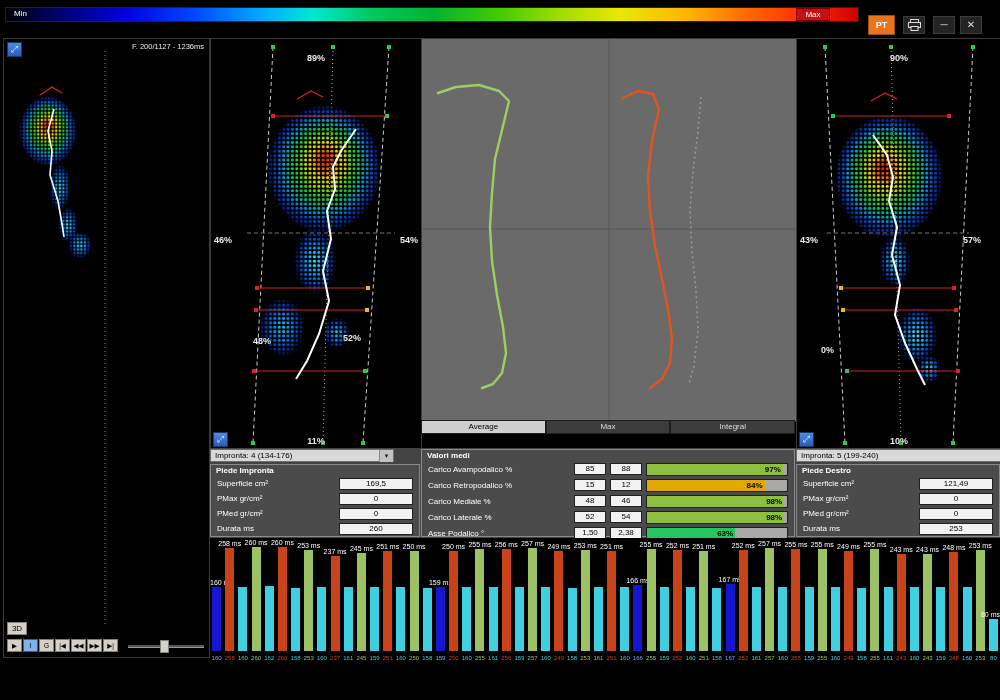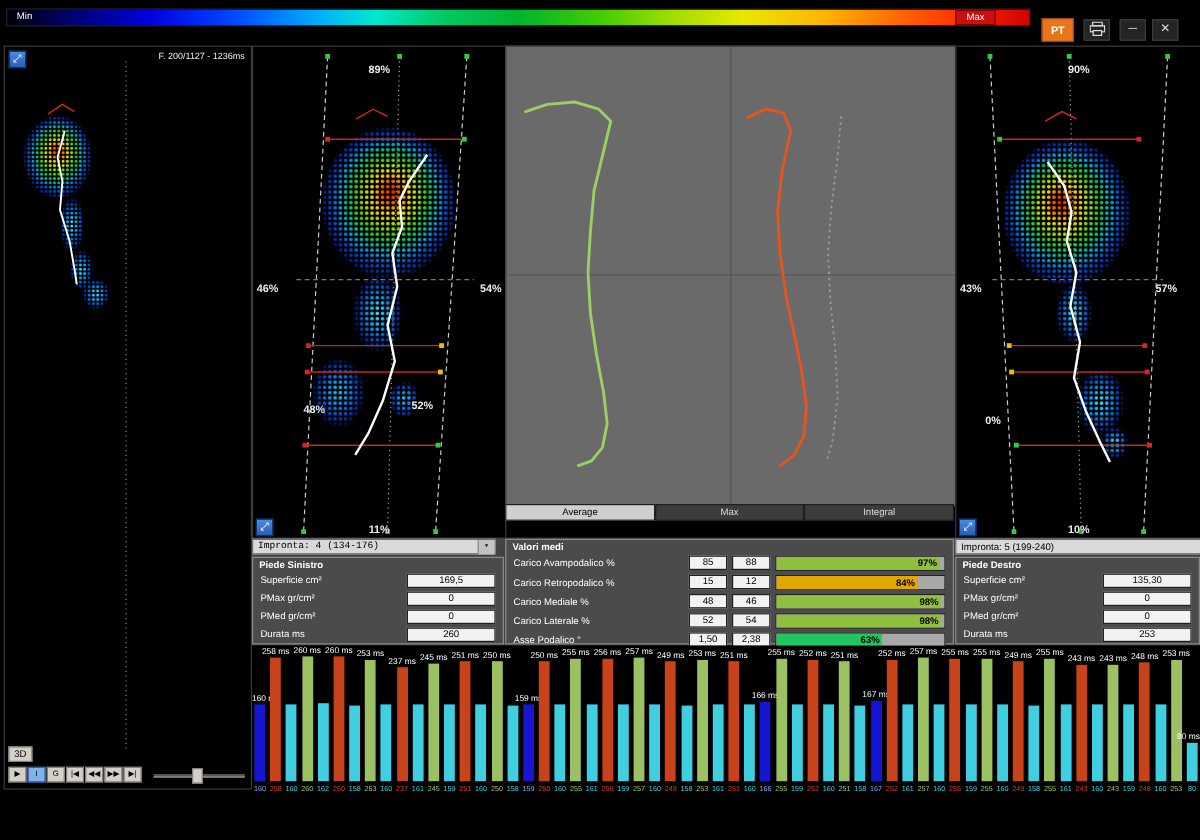--- a/index.html
+++ b/index.html
@@ -49,21 +49,21 @@
   .tcell{font-size:8px;text-align:center;line-height:12px;border:1px solid #1e1e1e;background:#3c3c3c;color:#ddd;cursor:pointer;}
   .tcell.sela{background:#cfcfcf;color:#000;}
   .tcell.selb{background:#f0f0f0;color:#000;}
 
   
   .strip{position:absolute;left:210px;top:448px;width:790px;height:90px;background:#434343;}
   .dropdown{position:absolute;top:449px;height:13px;background:#d9d9d9;border:1px solid #6e6e6e;
     font-size:8px;color:#000;line-height:12px;padding-left:4px;box-sizing:border-box;cursor:pointer;}
   .dropdown .arrow{position:absolute;right:0;top:0;width:13px;height:12px;background:#c2c2c2;border-left:1px solid #8a8a8a;
     text-align:center;font-size:7px;line-height:12px;color:#222;}
-  .ddL{left:210px;width:203px;font-family:Liberation Mono, monospace;} .ddR{left:796px;width:232px;}
+  .ddL{left:210px;width:184px;} .ddR{left:796px;width:232px;}
 
   .group{position:absolute;background:#4b4b4b;border:1px solid #8a8a8a;box-sizing:border-box;}
   .gL{left:210px;top:464px;width:210px;height:73px;}
   .gC{left:421px;top:449px;width:374px;height:88px;}
   .gR{left:796px;top:464px;width:204px;height:73px;}
   .gtitle{position:absolute;top:1px;left:5px;font-size:8px;font-weight:bold;color:#fff;}
   .gbody{position:absolute;left:0;right:0;top:11px;}
   .frow{display:flex;justify-content:space-between;align-items:center;padding:1.5px 6px;}
   .flabel{font-size:8px;color:#fff;}
   .finput{width:72px;height:10px;background:#f2f2f2;border:1px solid #1f1f1f;color:#000;
@@ -331,21 +331,21 @@
   <div class="dropdown ddL">
     <span>Impronta: 4 (134-176)</span>
     <span class="arrow">▾</span>
   </div>
   <div class="dropdown ddR">
     <span>Impronta: 5 (199-240)</span>
     <span class="arrow">▾</span>
   </div>
 
   <div class="group gL">
-    <span class="gtitle">Piede Sinistro</span>
+    <span class="gtitle">Piede Impronta</span>
     <div class="gbody" id="fieldsL">
         <div class="frow">
           <span class="flabel">Superficie cm²</span>
           <span class="finput">169,5</span>
         </div>
         <div class="frow">
           <span class="flabel">PMax gr/cm²</span>
           <span class="finput">0</span>
         </div>
         <div class="frow">
@@ -413,21 +413,21 @@
           </div>
         </div>
       </div>
   </div>
 
   <div class="group gR">
     <span class="gtitle">Piede Destro</span>
     <div class="gbody" id="fieldsR">
         <div class="frow">
           <span class="flabel">Superficie cm²</span>
-          <span class="finput">135,30</span>
+          <span class="finput">121,49</span>
         </div>
         <div class="frow">
           <span class="flabel">PMax gr/cm²</span>
           <span class="finput">0</span>
         </div>
         <div class="frow">
           <span class="flabel">PMed gr/cm²</span>
           <span class="finput">0</span>
         </div>
         <div class="frow">

